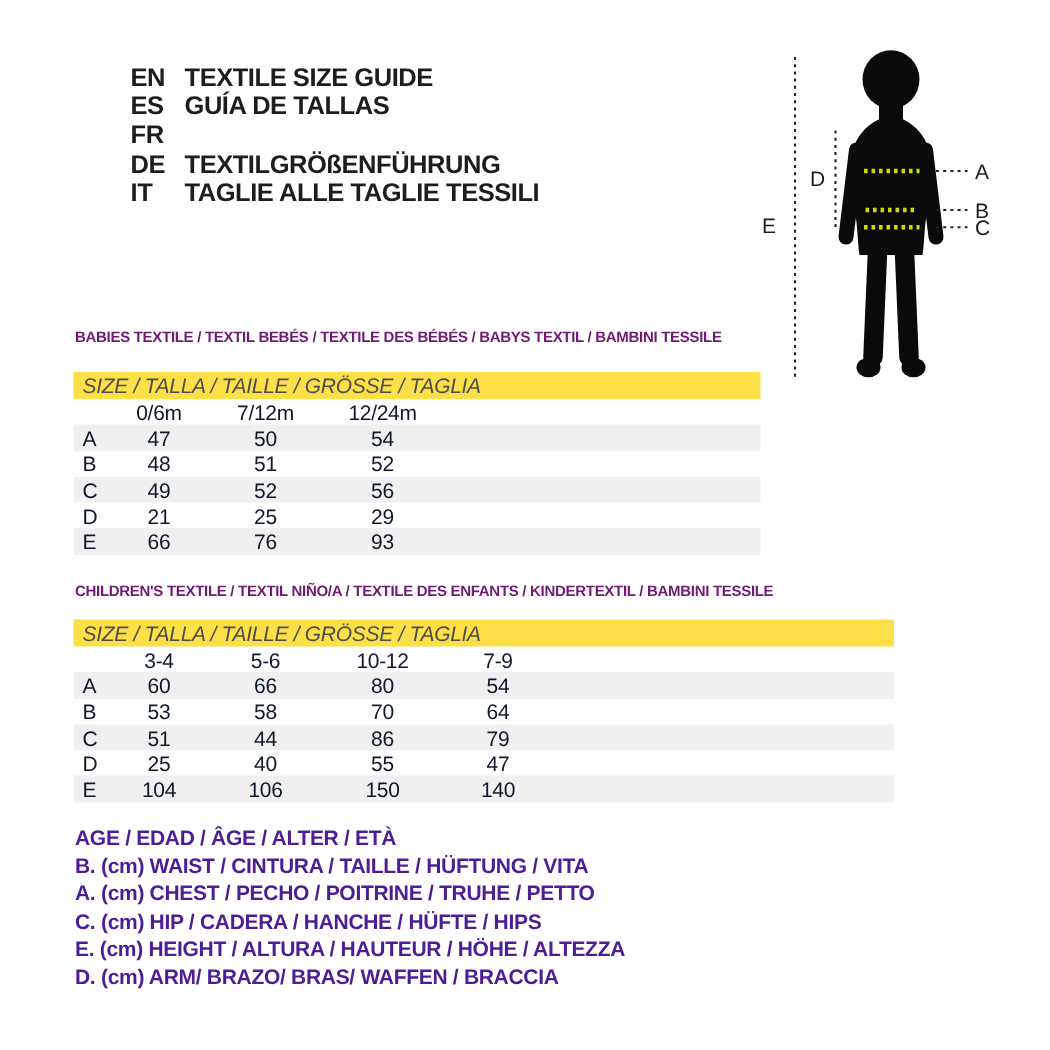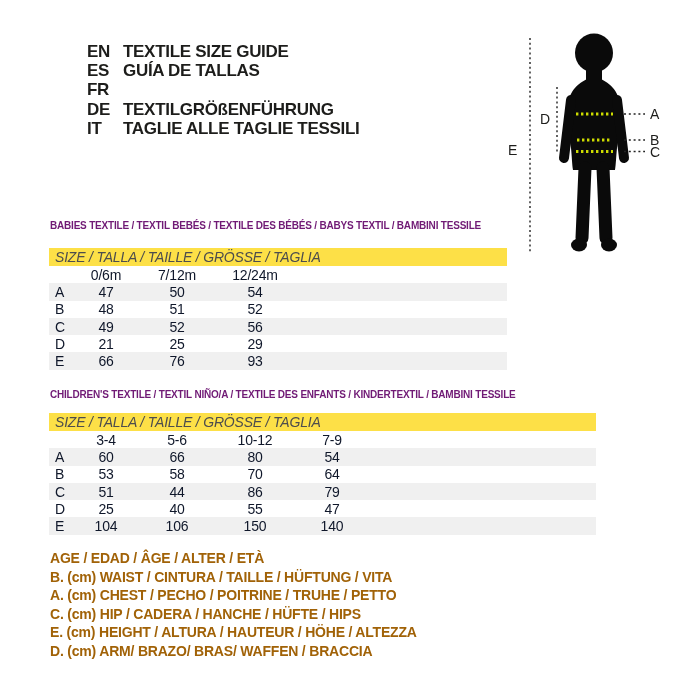--- a/index.html
+++ b/index.html
@@ -40,21 +40,21 @@
     display:grid; grid-template-columns:var(--cols);
     height:17.3px; align-items:center;
     font-size:14px; color:#0f172a; letter-spacing:-0.2px;
   }
   .trow.alt { background:#f0f0f0; }
   .trow .cell { text-align:center; }
   .trow .cell.rlabel { text-align:left; padding-left:6px; }
 
   
   .legend { left:50px; top:549px; font-size:14px; font-weight:bold;
-            letter-spacing:-0.2px; color:#a16207; }
+            letter-spacing:-0.2px; color:#4c1d95; }
   .legend-line { height:18.6px; line-height:18.6px; white-space:nowrap; }
 
   
   .figure-svg { left:495px; top:28px; }
   .bdash { stroke:#222222; stroke-width:1.4; stroke-dasharray:2 2.8; fill:none; }
   .ydash { stroke:#cddc00; stroke-width:3; stroke-dasharray:2.4 2.6; fill:none; }
   .flabel { font-size:14px; fill:#1d1d1b; font-family:"Liberation Sans", sans-serif; }
 </style>
 </head>
 <body>

